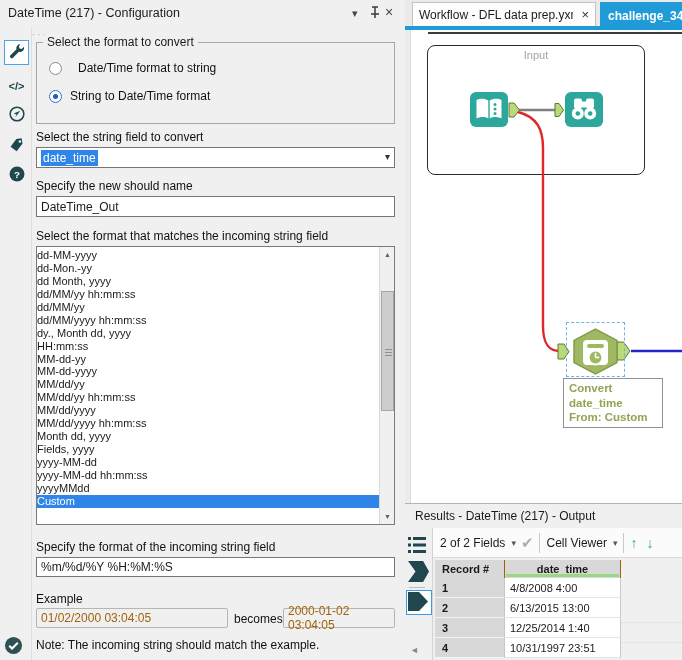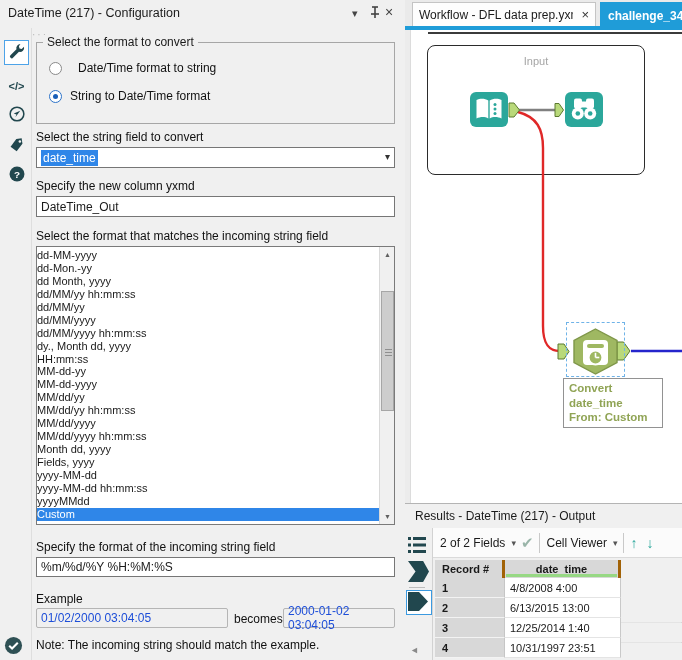--- a/index.html
+++ b/index.html
@@ -34,48 +34,48 @@
 
   .listbox { left:36px; top:246px; width:359px; height:279px; background:#fff; border:1px solid #7a7a7a; overflow:hidden; }
   .list-items { position:absolute; left:0; top:2px; right:15px; }
   .list-item { height:12.95px; line-height:12.95px; font-size:11px; white-space:nowrap; }
   .list-item.selected { background:#2f86e8; color:#fff; }
   .sb { position:absolute; right:0; top:0; width:15px; height:100%; background:#f0f0f0; border-left:1px solid #d9d9d9; }
   .sb-btn { position:absolute; left:0; width:15px; height:15px; background:#f0f0f0; color:#606060; font-size:7px; text-align:center; line-height:15px; }
   .sb-thumb { position:absolute; left:1px; width:13px; background:#cdcdcd; border:1px solid #a6a6a6; }
   .sb-grip { position:absolute; left:3px; width:7px; height:1px; background:#8f8f8f; }
 
-  .dis-field { background:#f0f0f0; border:1px solid #b5b5b5; color:#1d4ed8; border-radius:2px; }
+  .dis-field { background:#f0f0f0; border:1px solid #b5b5b5; color:#a16207; border-radius:2px; }
   .tabbar { left:405px; top:0; width:277px; height:30px; background:#eaeaea; }
   .tab-underline { left:405px; top:26px; width:277px; height:4px; }
   .tab-active { left:412px; top:2px; width:184px; height:24px; background:#fdfdfd; border:1px solid #c4c4c4; border-bottom:none; display:flex; align-items:center; padding:0 6px; gap:8px; }
   .tab-blue { left:600px; top:2px; width:82px; height:28px; color:#fff; font-weight:bold; display:flex; align-items:center; padding:0 8px; white-space:nowrap; overflow:hidden; }
   .canvas { left:405px; top:30px; width:277px; height:473px; background:#fff; overflow:hidden; }
   .canvas-lstrip { left:405px; top:30px; width:6px; height:473px; background:#ececec; border-right:1px solid #dcdcdc; }
   .canvas-topline { left:428px; top:32px; width:254px; height:2px; background:#3b3b3b; }
   .tool-container { left:427px; top:45px; width:218px; height:130px; border:1.5px solid #2b2b2b; border-radius:8px; background:#fff; }
-  .container-lbl { position:absolute; top:9px; width:100%; text-align:center; color:#a5a5a5; font-size:11px; }
+  .container-lbl { position:absolute; top:3px; width:100%; text-align:center; color:#a5a5a5; font-size:11px; }
   .tool-sq { width:38px; height:35px; }
   .dt-select { left:566px; top:322px; width:59px; height:55px; border:1px dashed #6fb3e8; }
   .annotation { left:563px; top:378px; width:100px; height:50px; background:#fff; border:1px solid #929292; padding:2px 5px; color:#90a455; font-weight:bold; font-size:11.5px; line-height:1.28; }
 
   
   .res-divider { left:405px; top:503px; width:277px; height:1px; background:#b4b4b4; }
   .res-titlebar { left:405px; top:504px; width:277px; height:24px; background:#f0f0f0; display:flex; align-items:center; padding-left:10px; }
   .res-toolbar { left:433px; top:528px; width:249px; height:30px; background:#fbfbfb; border-bottom:1px solid #dadada; display:flex; align-items:center; font-size:12px; }
   .tb-sep { width:1px; height:20px; background:#c9c9c9; margin:0 6px; }
   .tb-caret { color:#555; font-size:9px; margin-left:6px; }
   .res-lstrip { left:405px; top:528px; width:28px; height:132px; background:#f0f0f0; border-right:1px solid #d2d2d2; }
   .strip-icon { position:absolute; left:3px; width:21px; height:21px; background:#21474e; }
   .strip-icon.flag { clip-path:polygon(0 0,72% 0,100% 50%,72% 100%,0 100%,36% 50%); }
   .strip-icon.pent { clip-path:polygon(0 0,55% 0,100% 50%,55% 100%,0 100%); }
   .strip-sel { position:absolute; left:1px; width:26px; height:25px; border:1.5px solid #3b9ae0; background:#fff; }
   .grid { left:435px; top:560px; width:247px; height:100px; font-size:11px; }
   .g-head { display:flex; height:18px; }
-  .g-head .hc { background:#d8d8d8; font-weight:bold; border-right:3px solid #a16207; position:relative; display:flex; align-items:center; justify-content:center; overflow:hidden; white-space:nowrap; }
+  .g-head .hc { background:#d8d8d8; font-weight:bold; border-right:1px solid #a16207; position:relative; display:flex; align-items:center; justify-content:center; overflow:hidden; white-space:nowrap; }
   .qbar { position:absolute; left:1px; right:1px; bottom:1px; height:3px; }
   .g-row { display:flex; height:20px; }
   .g-row .rc { background:#d8d8d8; font-weight:bold; border-right:1px solid #c6c6c6; border-bottom:1px solid #f3f3f3; padding-left:7px; display:flex; align-items:center; }
   .g-row .dc { background:#fff; border-right:1px solid #c9c9c9; border-bottom:1px solid #e4e4e4; padding-left:5px; display:flex; align-items:center; overflow:hidden; white-space:nowrap; }
   .c0 { width:70px; } .c1 { width:116px; } .c2 { width:61px;margin-top:44px; }
   .hscroll-arrow { left:410px; top:645px; color:#8a8a8a; font-size:9px; }
 </style>
 </head>
 <body>
 
@@ -143,35 +143,34 @@
       <span class="lbl">String to Date/Time format</span>
     </div>
   </div>
 
   <span class="abs lbl" style="left:36px; top:130px;">Select the string field to convert</span>
   <div class="abs field combo">
     <span class="combo-sel">date_time</span>
     <span class="combo-caret">▾</span>
   </div>
 
-  <span class="abs lbl" style="left:36px; top:179px;">Specify the new column yxmd</span>
+  <span class="abs lbl" style="left:36px; top:179px;">Specify the new should name</span>
   <div class="abs field" style="left:36px; top:196px; width:359px; height:21px;">
     <span>DateTime_Out</span>
   </div>
 
   <span class="abs lbl" style="left:36px; top:229px;">Select the format that matches the incoming string field</span>
   <div class="abs listbox">
     <div class="list-items">
 
     <div class="list-item">dd-MM-yyyy</div>
         <div class="list-item">dd-Mon.-yy</div>
         <div class="list-item">dd Month, yyyy</div>
         <div class="list-item">dd/MM/yy hh:mm:ss</div>
         <div class="list-item">dd/MM/yy</div>
-        <div class="list-item">dd/MM/yyyy</div>
         <div class="list-item">dd/MM/yyyy hh:mm:ss</div>
         <div class="list-item">dy., Month dd, yyyy</div>
         <div class="list-item">HH:mm:ss</div>
         <div class="list-item">MM-dd-yy</div>
         <div class="list-item">MM-dd-yyyy</div>
         <div class="list-item">MM/dd/yy</div>
         <div class="list-item">MM/dd/yy hh:mm:ss</div>
         <div class="list-item">MM/dd/yyyy</div>
         <div class="list-item">MM/dd/yyyy hh:mm:ss</div>
         <div class="list-item">Month dd, yyyy</div>

